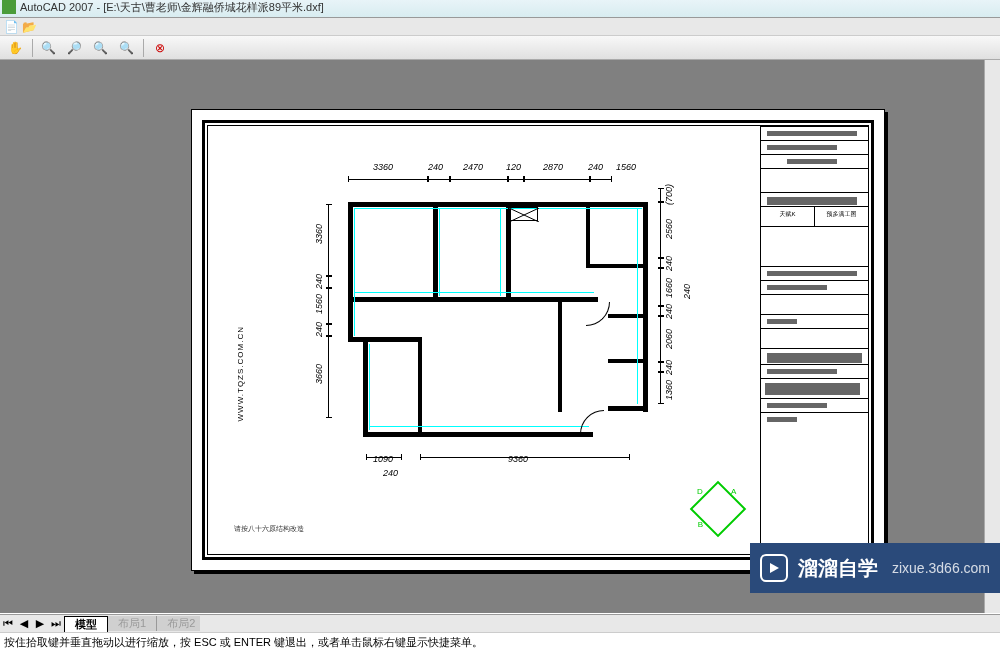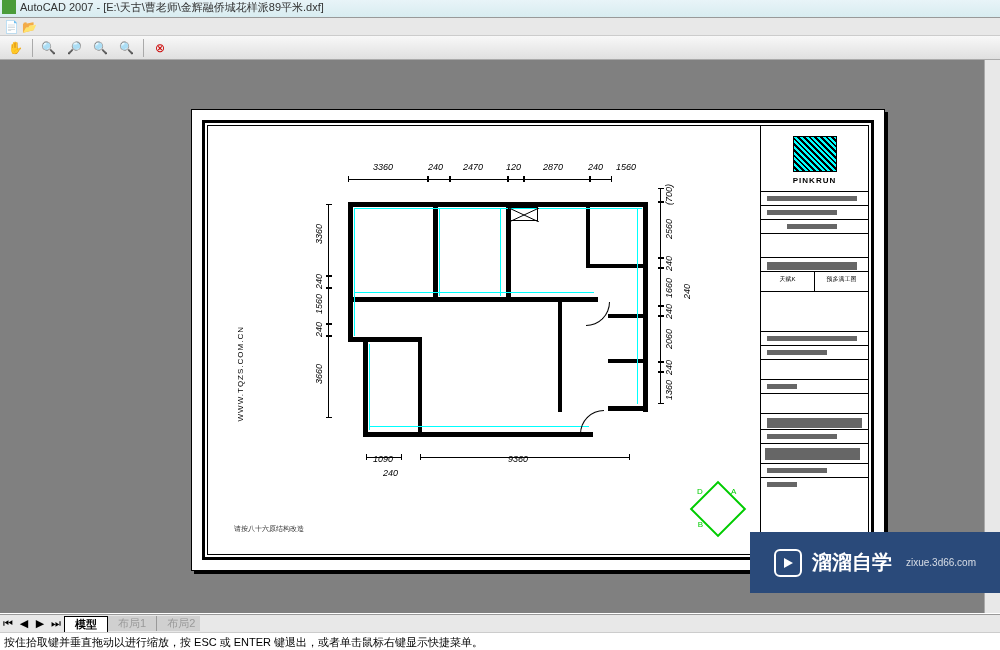--- a/index.html
+++ b/index.html
@@ -138,36 +138,36 @@
   transform: rotate(45deg);
 }
 .north span {
   position: absolute;
   font-size: 8px; color: #0c0;
   transform: rotate(-45deg);
 }
 .watermark-band {
   position: absolute;
   right: 0; bottom: 20px;
-  width: 250px; height: 61px;
+  width: 250px; height: 50px;
   background: #2a4a7a;
   display: flex;
   align-items: center;
   justify-content: center;
   gap: 10px;
   color: #fff;
 }
 .wm-play {
   width: 28px; height: 28px;
   border: 2px solid #fff;
   border-radius: 6px;
   display: flex; align-items: center; justify-content: center;
 }
 .wm-text { font-size: 20px; font-weight: bold; }
-.wm-sub { font-size: 10px; opacity: .8; margin-left: 4px; }
+.wm-sub { font-size: 14px; opacity: .8; margin-left: 4px; }
 .tab-row {
   position: absolute;
   left: 0; bottom: 18px;
   right: 0;
   height: 18px;
   background: #e8e8e8;
   display: flex;
   align-items: center;
   border-top: 1px solid #999;
   font-size: 11px;
@@ -237,24 +237,20 @@
   <span style="width:1px;height:18px;background:#aaa"></span>
   <span class="tool-btn" style="color:#c00">⊗</span>
 </div>
 
 <div class="stage">
   <div class="paper">
     <div class="inner-frame">
       <div class="inner-frame2">
 
         <div class="title-block">
-          <div class="tb-center">
-            <div class="tb-logo"></div>
-            <div class="tb-brand">PINKRUN</div>
-          </div>
           <div class="tb-row">
               <div class="tb-bar" style="width:90px"></div>
             </div>
           <div class="tb-row">
               <div class="tb-bar" style="width:70px"></div>
             </div>
           <div class="tb-row">
               <div class="tb-bar" style="width:50px;left:26px"></div>
             </div>
           <div class="tb-row" style="height:24px"></div>

